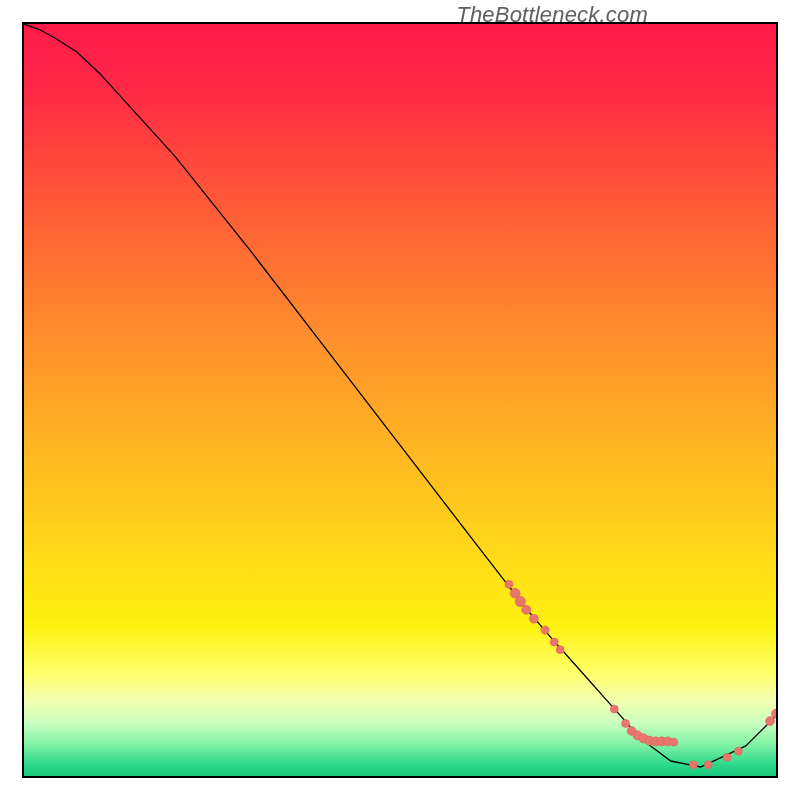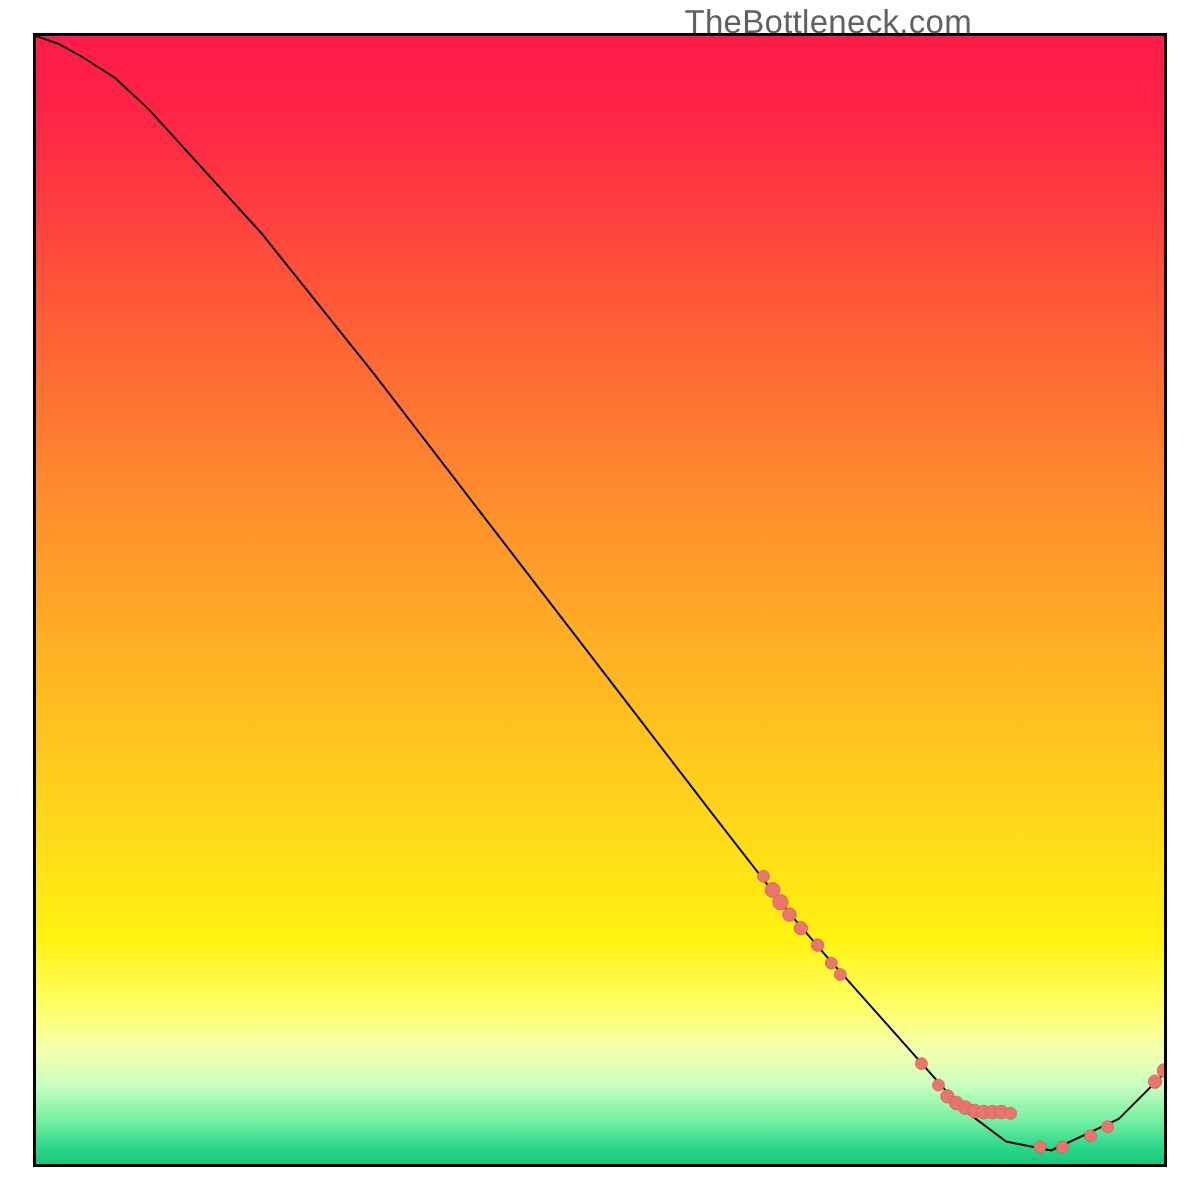--- a/index.html
+++ b/index.html
@@ -7,20 +7,21 @@
     padding: 0;
     width: 800px;
     height: 800px;
     background: #ffffff;
     font-family: Arial, Helvetica, sans-serif;
   }
   .stage {
     position: relative;
     width: 660px;
     height: 800px;
+    font-style: italic;
   }
   .watermark {
     position: absolute;
     top: 2px;
     right: 12px;
     color: #606060;
     font-size: 22px;
     font-weight: 400;
     letter-spacing: 0.2px;
     z-index: 3;

